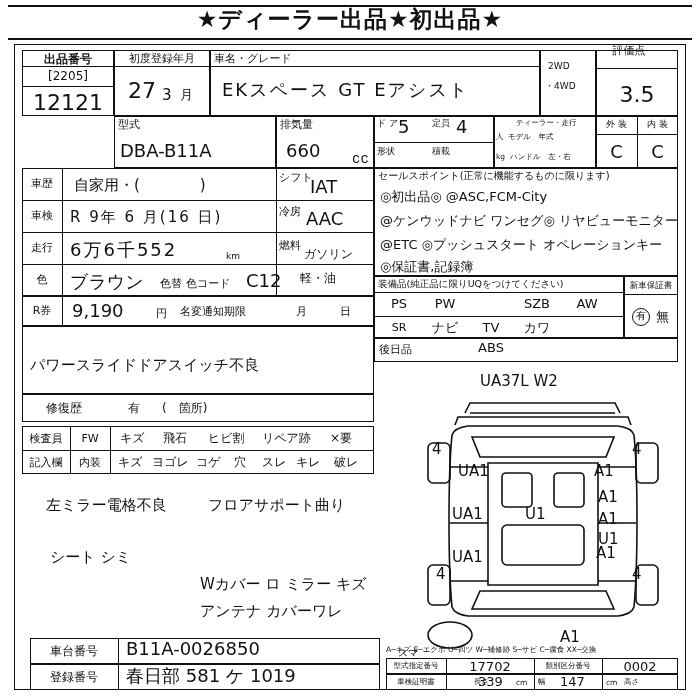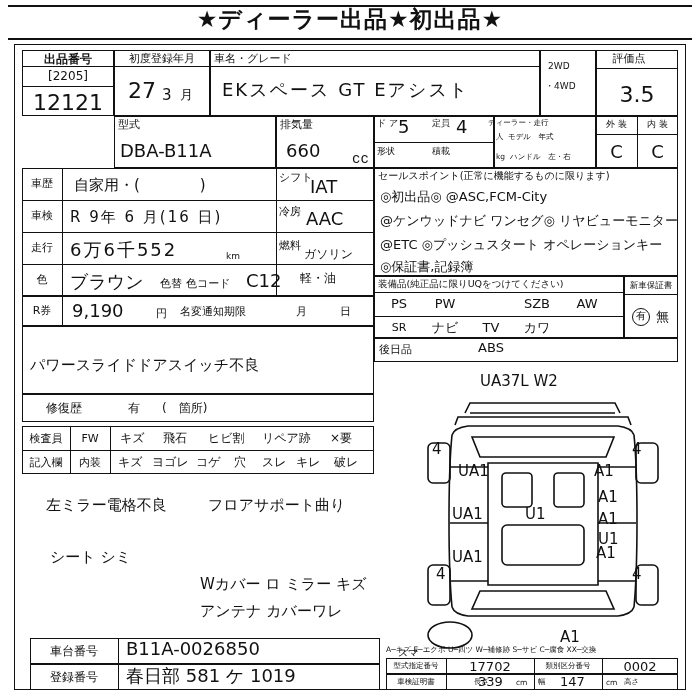--- a/index.html
+++ b/index.html
@@ -72,21 +72,21 @@
   <div class="bx" style="left:210px;top:50px;width:330px;height:66px;"></div>
   <div class="lbl" style="left:214px;top:53px;">車名・グレード</div>
   <div class="hline" style="left:210px;top:66px;width:330px;"></div>
   <div class="hw hw-m" style="left:222px;top:78px;letter-spacing:2px;">EKスペース GT Eアシスト</div>
 
   <div class="bx" style="left:540px;top:50px;width:56px;height:66px;"></div>
   <div class="lbl-s" style="left:548px;top:62px;">2WD</div>
   <div class="lbl-s" style="left:545px;top:82px;">・4WD</div>
 
   <div class="bx" style="left:596px;top:50px;width:82px;height:66px;"></div>
-  <div class="lbl ctr" style="left:596px;top:52px;width:66px;height:14px;">評価点</div>
+  <div class="lbl ctr" style="left:596px;top:44px;width:66px;height:14px;">評価点</div>
   <div class="hline" style="left:596px;top:68px;width:82px;"></div>
   <div class="hw hw-l ctr" style="left:596px;top:78px;width:82px;height:32px;">3.5</div>
 
   <div class="bx" style="left:114px;top:116px;width:162px;height:52px;"></div>
   <div class="lbl" style="left:118px;top:119px;">型式</div>
   <div class="hw hw-m" style="left:120px;top:140px;">DBA-B11A</div>
 
   <div class="bx" style="left:276px;top:116px;width:98px;height:52px;"></div>
   <div class="lbl" style="left:280px;top:119px;">排気量</div>
   <div class="hw hw-m" style="left:286px;top:140px;">660</div>
@@ -95,21 +95,21 @@
   <div class="bx" style="left:374px;top:116px;width:120px;height:52px;"></div>
   <div class="lbl-s" style="left:377px;top:119px;">ド ア</div>
   <div class="lbl-s" style="left:432px;top:119px;">定員</div>
   <div class="hw hw-m" style="left:398px;top:116px;">5</div>
   <div class="hw hw-m" style="left:456px;top:116px;">4</div>
   <div class="hline" style="left:374px;top:142px;width:120px;"></div>
   <div class="lbl-s" style="left:377px;top:147px;">形状</div>
   <div class="lbl-s" style="left:432px;top:147px;">積載</div>
 
   <div class="bx" style="left:494px;top:116px;width:102px;height:52px;"></div>
-  <div class="lbl-xs" style="left:488px;top:119px;">ティーラー・走行</div>
+  <div class="lbl-xs" style="left:516px;top:119px;">ティーラー・走行</div>
   <div class="lbl-xs" style="left:508px;top:133px;">モデル　年式</div>
   <div class="lbl-xs" style="left:496px;top:153px;">kg</div>
   <div class="lbl-xs" style="left:510px;top:153px;">ハンドル　左・右</div>
   <div class="lbl-xs" style="left:496px;top:133px;">人</div>
 
   <div class="bx" style="left:596px;top:116px;width:82px;height:52px;"></div>
   <div class="vline" style="left:637px;top:116px;height:52px;"></div>
   <div class="lbl-s ctr" style="left:596px;top:118px;width:41px;height:14px;">外 装</div>
   <div class="lbl-s ctr" style="left:637px;top:118px;width:41px;height:14px;">内 装</div>
   <div class="hline" style="left:596px;top:134px;width:82px;"></div>

